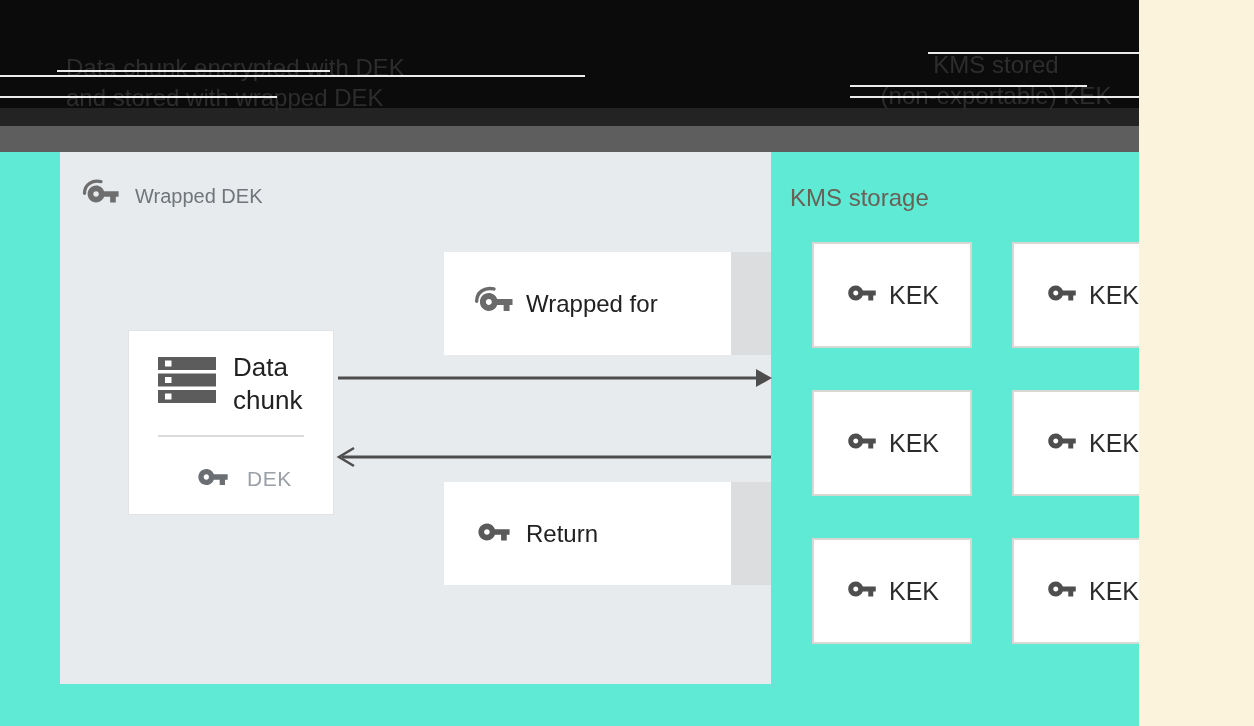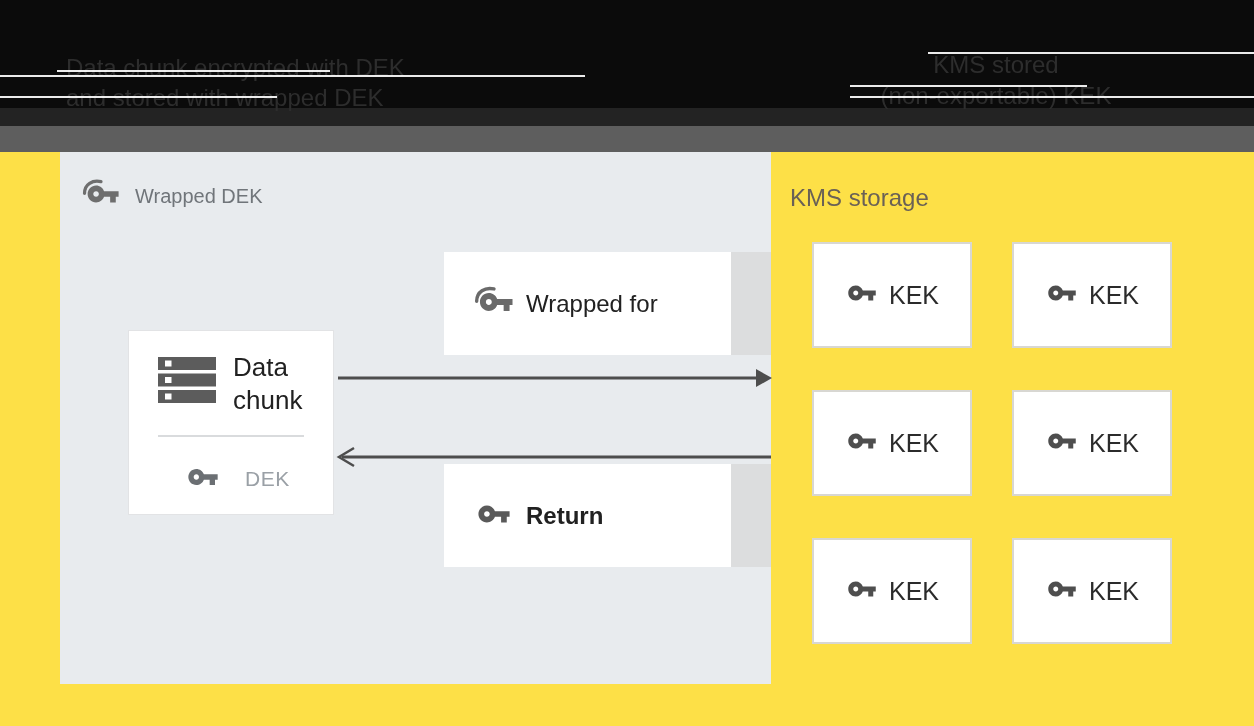--- a/index.html
+++ b/index.html
@@ -1,18 +1,18 @@
 <!DOCTYPE html>
 <html><head>
 <meta charset="utf-8">
 <style>
   html,body{margin:0;padding:0;background:#FBF3DB;}
   .stage{
-    position:relative;width:1254px;height:726px;overflow:hidden;
-    background:#fde047;
+    position:relative;width:1139px;height:726px;overflow:hidden;
+    background:#5eead4;
     font-family:"Liberation Sans", sans-serif;
   }
   
   .header-black{position:absolute;left:0;top:0;width:1254px;height:108px;background:#0B0B0B;}
   .header-subband{position:absolute;left:0;top:108px;width:1254px;height:18px;background:#232323;}
   .gray-bar{position:absolute;left:0;top:126px;width:1254px;height:26px;background:#5E5E5E;}
   .h-text{position:absolute;color:#2D2D2D;font-size:24px;white-space:nowrap;}
   .h-left1{left:66px;top:54px;}
   .h-left2{left:66px;top:84px;}
   .h-right{left:858px;width:276px;text-align:center;}
@@ -23,26 +23,26 @@
   .panel{position:absolute;left:60px;top:152px;width:711px;height:532px;background:#E8EBEE;}
   .panel-label{position:absolute;left:82px;top:177px;display:flex;align-items:center;gap:15px;
     color:#70757A;font-size:20px;}
   .kms-label{position:absolute;left:790px;top:184px;color:#6A6156;font-size:24px;}
   
   .data-chunk-box{position:absolute;left:128px;top:330px;width:206px;height:185px;background:#fff;
     border:1px solid #E2E3E5;box-sizing:border-box;}
   .dc-icon{position:absolute;left:29px;top:26px;}
   .dc-title{position:absolute;left:104px;top:20px;color:#212121;font-size:26px;line-height:33px;}
   .dc-divider{position:absolute;left:29px;top:104px;width:146px;height:2px;background:#D9DBDD;}
-  .dek-row{position:absolute;left:56px;top:130px;display:flex;align-items:center;gap:24px;}
+  .dek-row{position:absolute;left:66px;top:130px;display:flex;align-items:center;gap:16px;}
   .dek-text{color:#9AA0A6;font-size:21px;letter-spacing:.5px;}
   
   .msg-box{position:absolute;width:287px;height:103px;background:#fff;display:flex;align-items:center;}
   .msg-shadow{position:absolute;width:40px;height:103px;background:#DCDDDE;}
-  .req{top:252px;} .ret{top:464px;font-weight:bold;}
+  .req{top:252px;} .ret{top:482px;}
   .msg-box{left:444px;} .msg-shadow{left:731px;}
   .msg-icon{margin-left:30px;flex:0 0 auto;}
   .msg-text{margin-left:12px;color:#212121;font-size:24px;line-height:29px;}
   
   .kek-box{position:absolute;width:160px;height:106px;background:#fff;border:2px solid #D8D7D2;
     box-sizing:border-box;display:flex;align-items:center;justify-content:center;gap:10px;}
   .kek-text{color:#2B2B2B;font-size:25px;}
   
   .arrows{position:absolute;left:0;top:0;width:1254px;height:726px;pointer-events:none;}
   .icon{display:block;}

